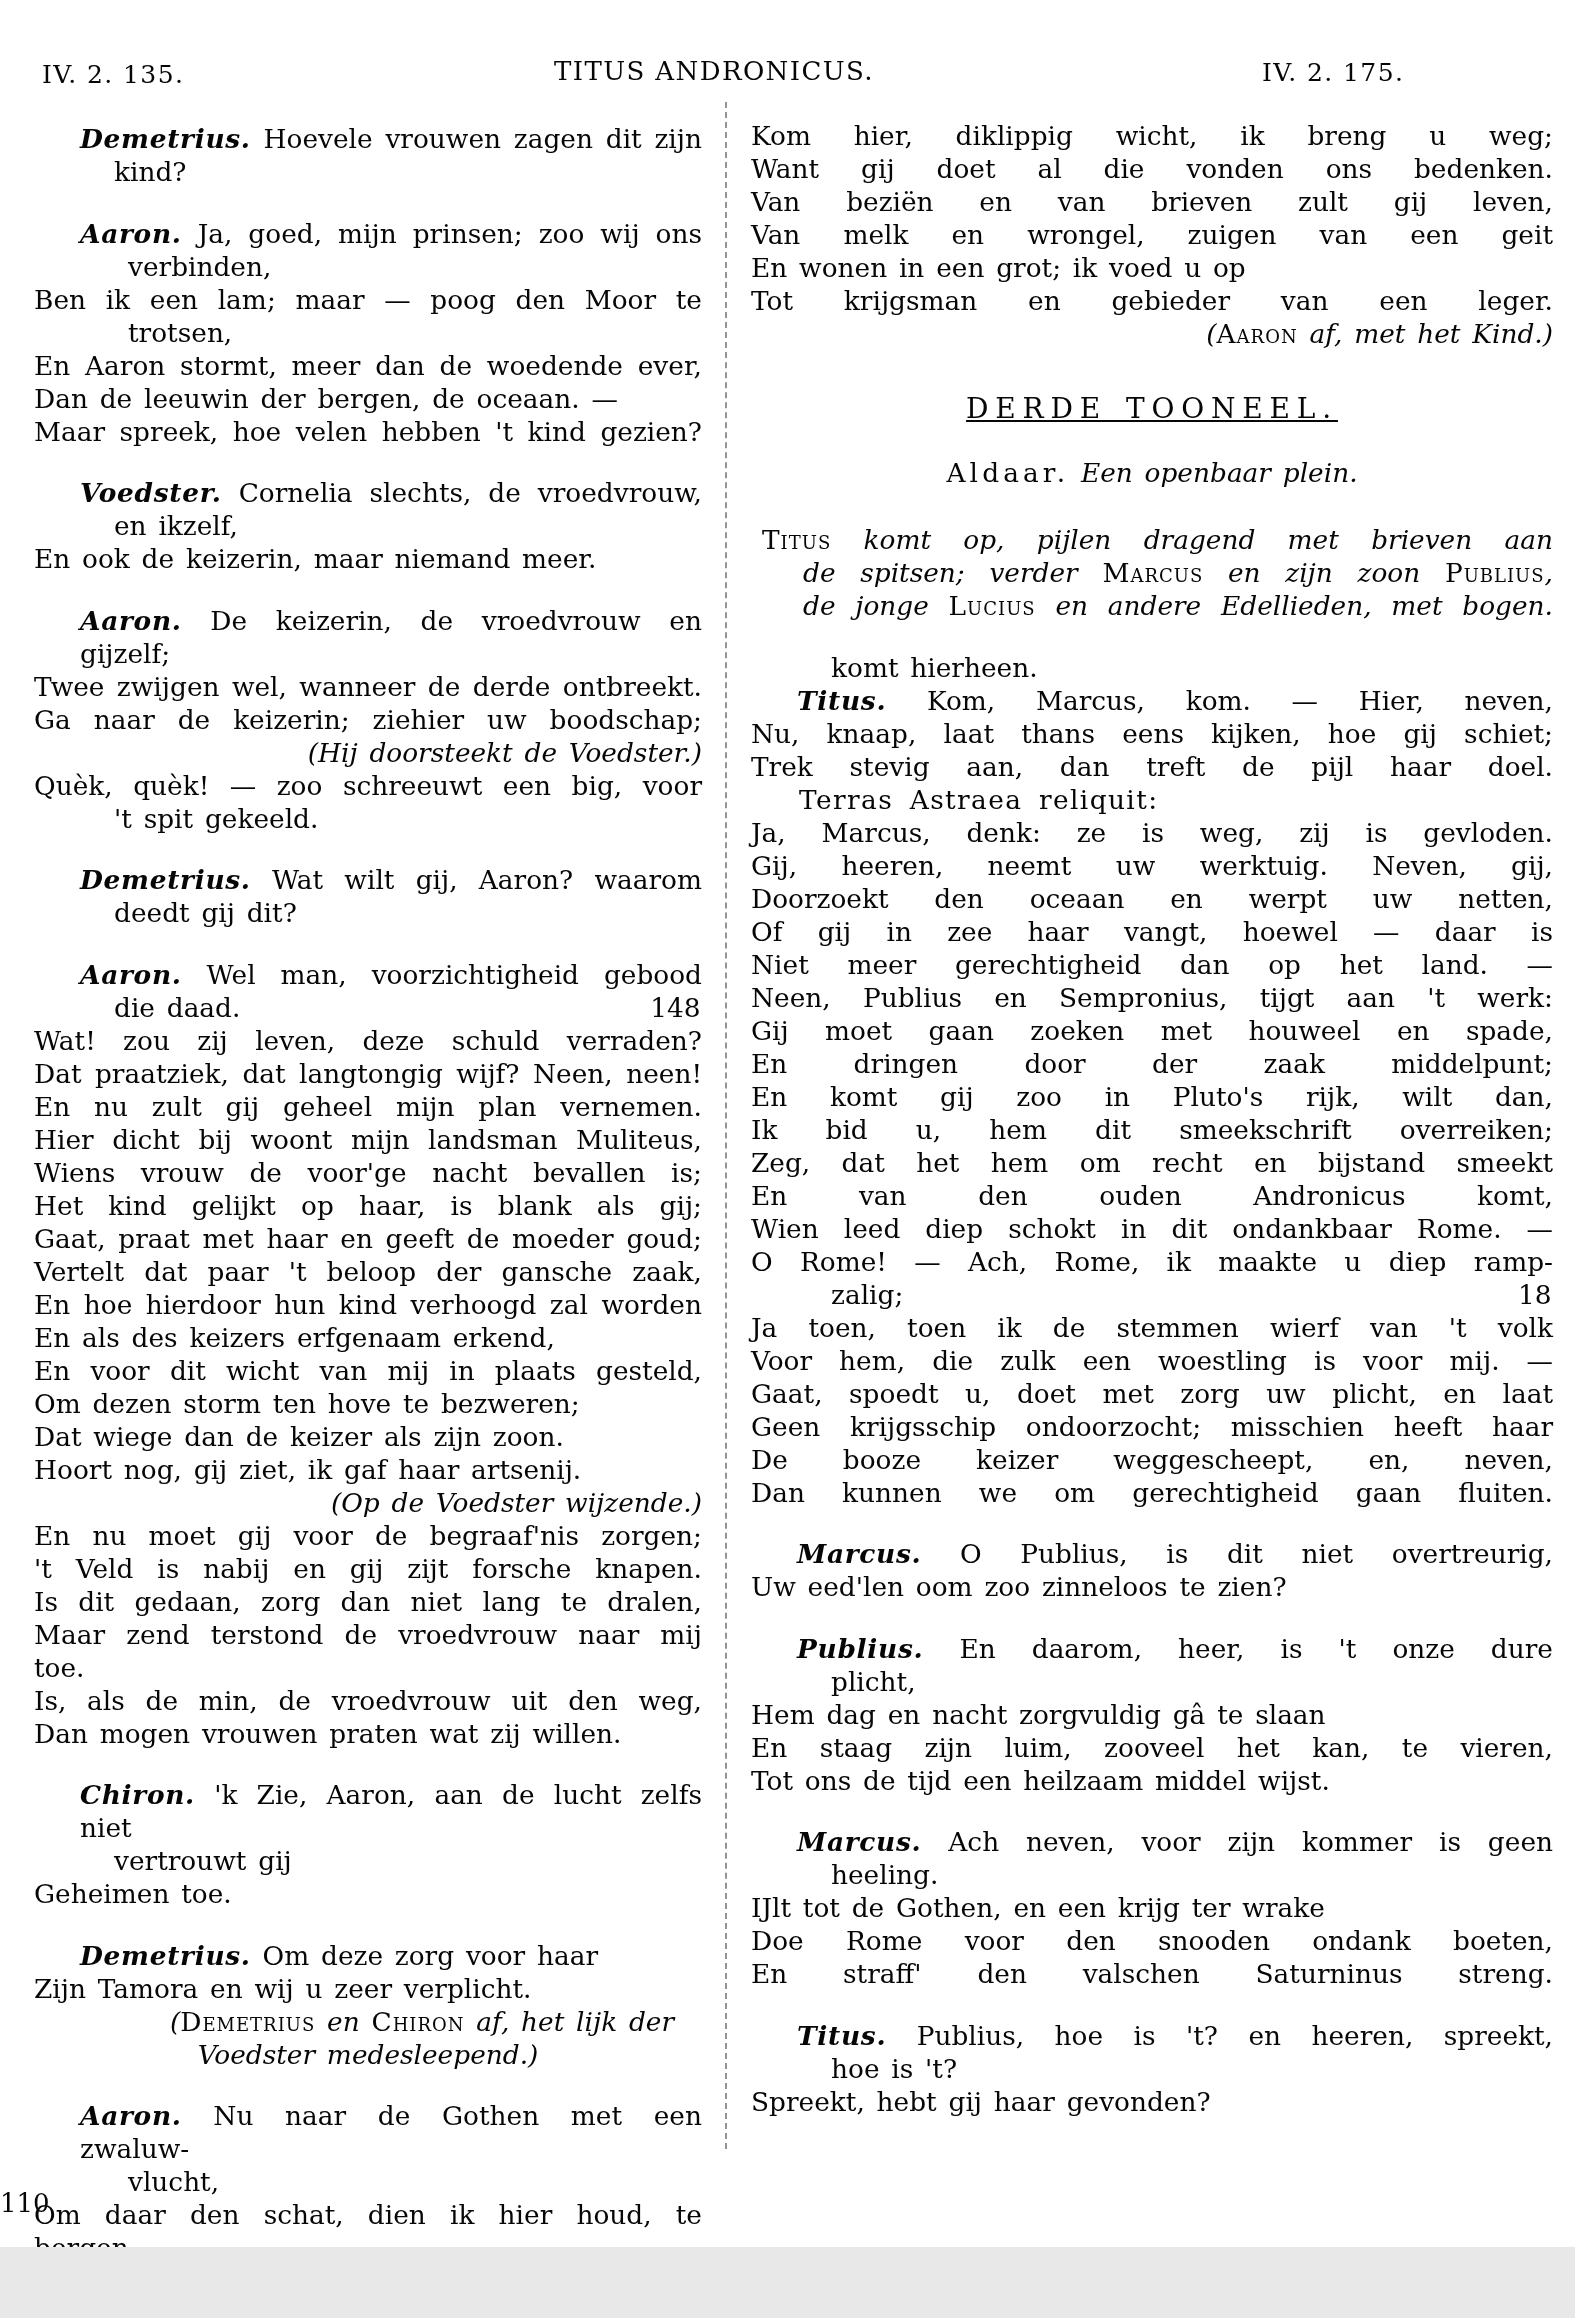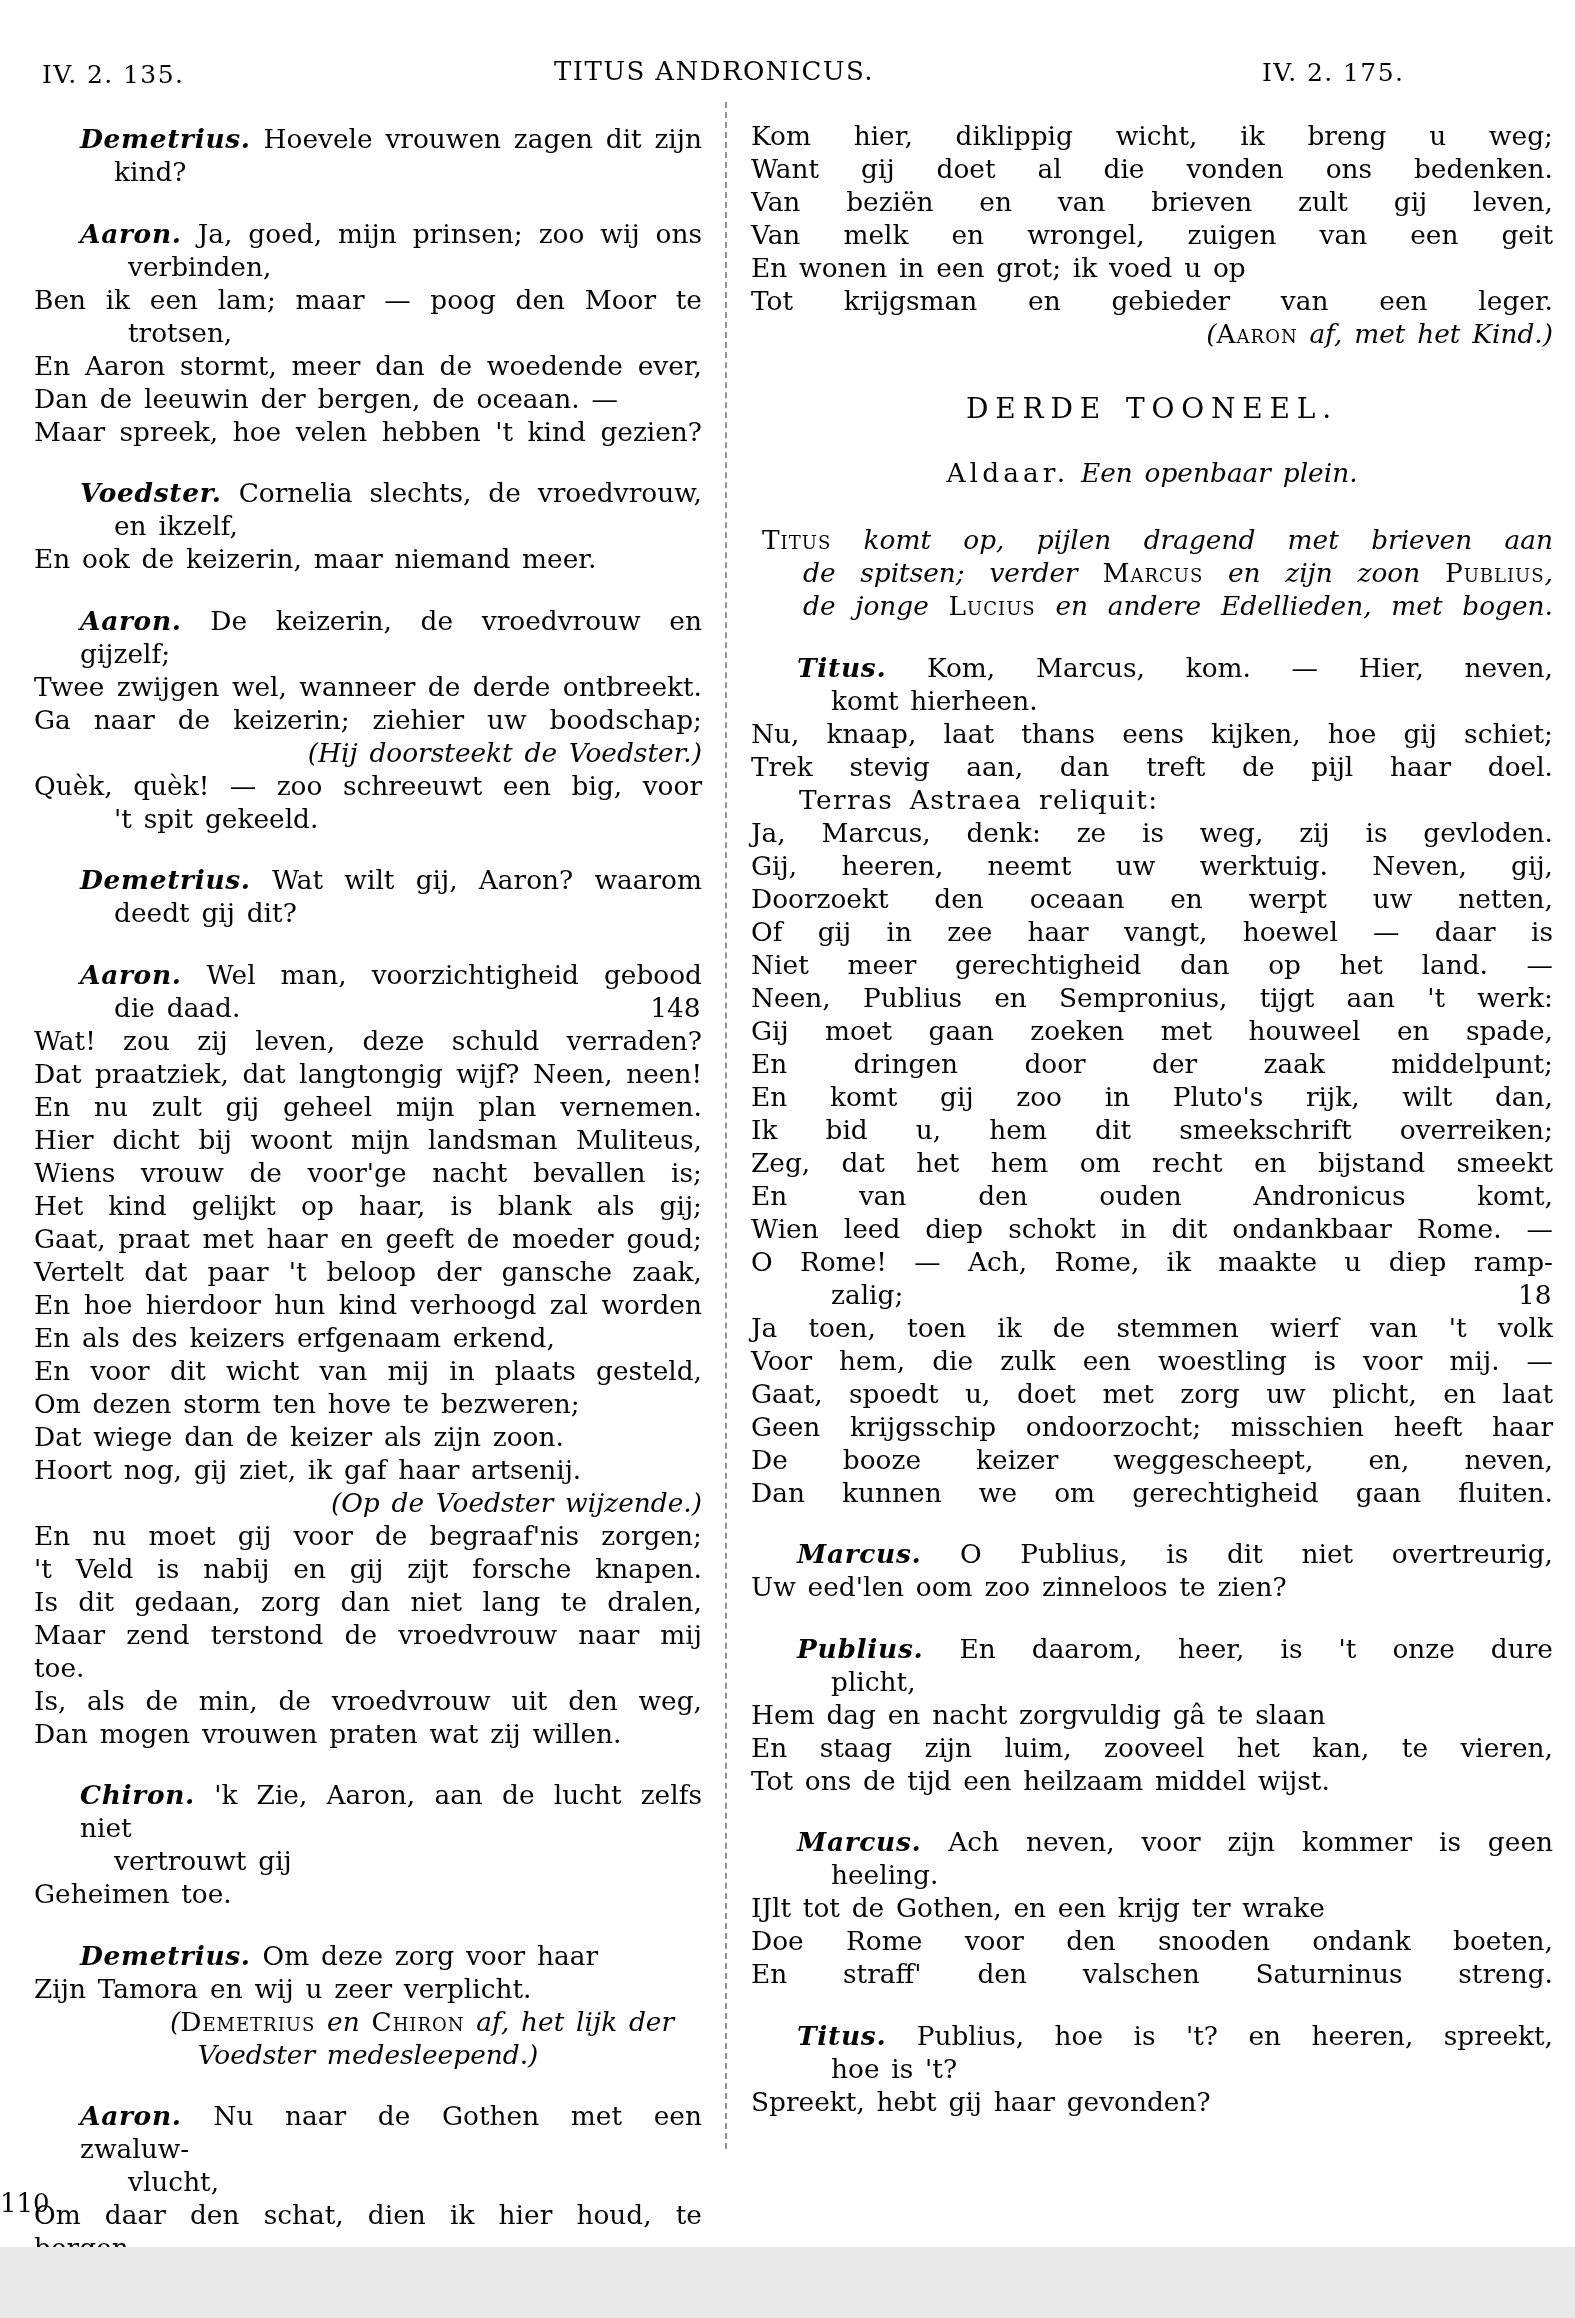--- a/index.html
+++ b/index.html
@@ -28,21 +28,21 @@
   .block--setting  { margin-top:31px; }
   .block--entrance { margin-top:34px; }
   .ln { position:relative; word-spacing:3.4px; min-height:33px; }
   .j   { text-align:justify; text-align-last:justify; }
   .sp  { padding-left:46px; }
   .c   { padding-left:80px; }
   .c2  { padding-left:94px; }
   .r   { text-align:right; }
   .ctr { text-align:center; }
   .sdh { padding-left:108px; }
-  .hd  { text-align:center; letter-spacing:6.8px; font-size:28px; }
+  .hd  { text-align:center; letter-spacing:6.8px; font-size:28px;text-decoration:underline; }
   .speaker { font-weight:700; font-style:italic; letter-spacing:0.7px; }
   .it  { font-style:italic; }
   .sc  { font-variant:small-caps; font-style:normal; letter-spacing:1px; }
   .num { position:absolute; right:1.4px; top:0; font-style:normal; font-weight:400; }
   .lsA { letter-spacing:4.1px; }
   .lsB { letter-spacing:1.4px; word-spacing:6.8px;margin-left:48px; }
   .ent1 { padding-left:11px; }
   .ent2 { padding-left:52px; }
   
   .page-footer { position:absolute; left:0; top:2188px; width:1498px; font-size:26px; }
@@ -153,22 +153,22 @@
       </div>
       <div class="block block--setting">
         <div class="ln ctr"><span class="lsA">Aldaar.</span><span>  </span><span class="it">Een openbaar plein.</span></div>
       </div>
       <div class="block block--entrance">
         <div class="ln j ent1"><span class="sc">Titus</span><span class="it"> komt op, pijlen dragend met brieven aan</span></div>
         <div class="ln j ent2"><span class="it">de spitsen; verder </span><span class="sc">Marcus</span><span class="it"> en zijn zoon </span><span class="sc">Publius</span><span class="it">,</span></div>
         <div class="ln j ent2"><span class="it">de jonge </span><span class="sc">Lucius</span><span class="it"> en andere Edellieden, met bogen.</span></div>
       </div>
       <div class="block block--speech">
+        <div class="ln c"><span>komt hierheen.</span></div>
         <div class="ln sp j"><span class="speaker">Titus.</span><span> Kom, Marcus, kom. — Hier, neven,</span></div>
-        <div class="ln c"><span>komt hierheen.</span></div>
         <div class="ln j"><span>Nu, knaap, laat thans eens kijken, hoe gij schiet;</span></div>
         <div class="ln j"><span>Trek stevig aan, dan treft de pijl haar doel.</span></div>
         <div class="ln"><span class="lsB">Terras Astraea reliquit:</span></div>
         <div class="ln j"><span>Ja, Marcus, denk: ze is weg, zij is gevloden.</span></div>
         <div class="ln j"><span>Gij, heeren, neemt uw werktuig. Neven, gij,</span></div>
         <div class="ln j"><span>Doorzoekt den oceaan en werpt uw netten,</span></div>
         <div class="ln j"><span>Of gij in zee haar vangt, hoewel — daar is</span></div>
         <div class="ln j"><span>Niet meer gerechtigheid dan op het land. —</span></div>
         <div class="ln j"><span>Neen, Publius en Sempronius, tijgt aan 't werk:</span></div>
         <div class="ln j"><span>Gij moet gaan zoeken met houweel en spade,</span></div>

